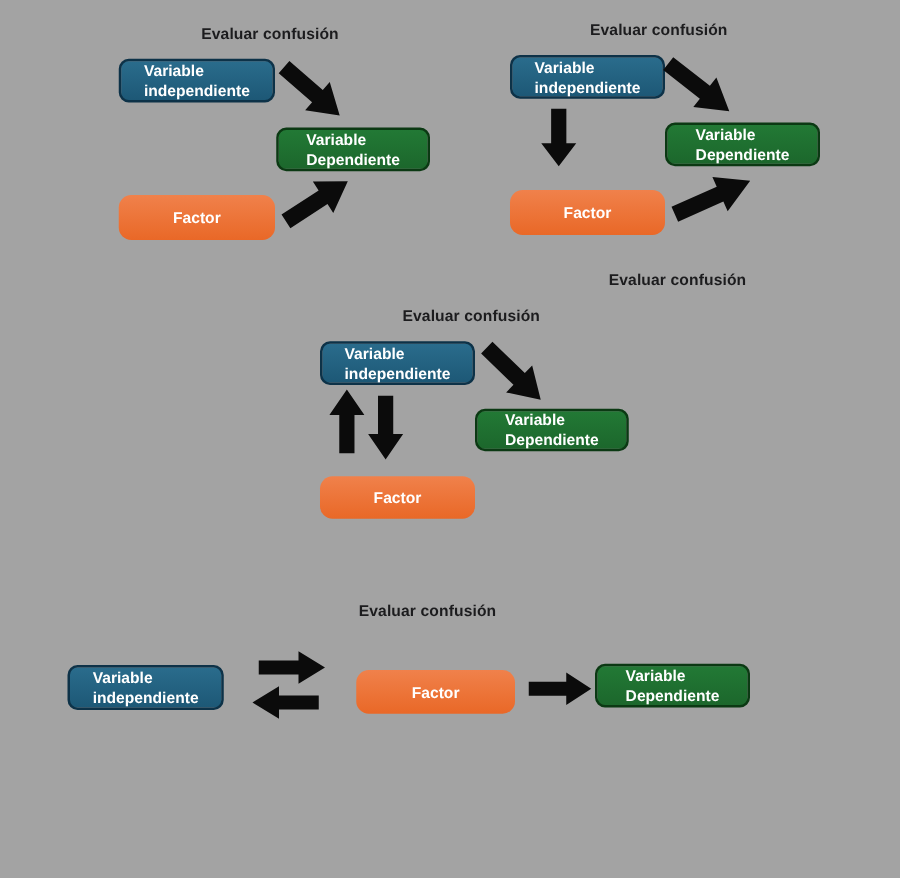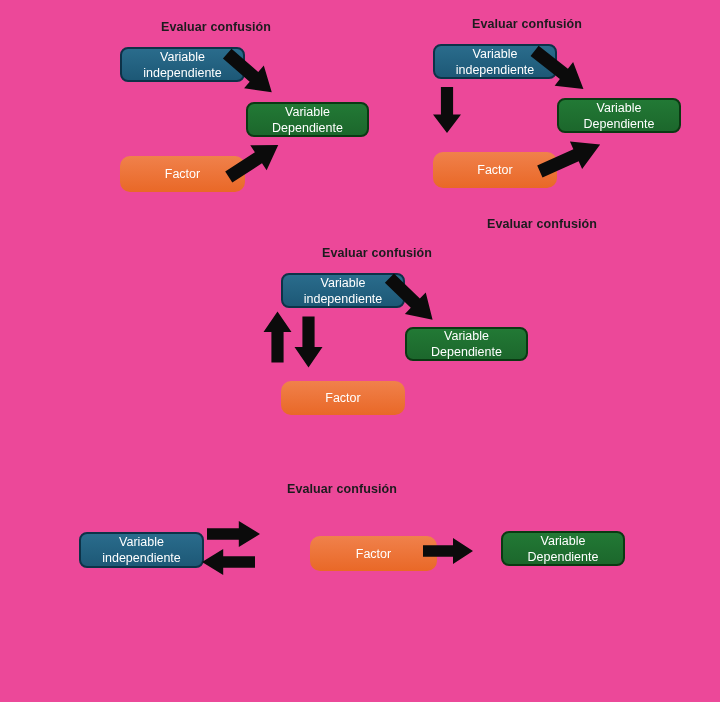--- a/index.html
+++ b/index.html
@@ -1,47 +1,45 @@
 <!DOCTYPE html>
 <html><head>
 <meta charset="utf-8">
 <style>
   html, body { margin: 0; padding: 0; background: #ffffff; }
   .canvas {
     position: relative;
     width: 720px;
     height: 702px;
-    background: #ec4899;
+    background: #a3a3a3;
     overflow: hidden;
     font-family: "Liberation Sans", sans-serif;
   }
   .panel { position: absolute; left: 0; top: 0; width: 100%; height: 100%; }
   .title {
     position: absolute;
     width: 240px;
     text-align: center;
     font-size: 12.5px;
     font-weight: 600;
     color: #1c1c1e;
     letter-spacing: 0.1px;
   }
   .box {
     position: absolute;
     display: flex;
     align-items: center;
     justify-content: center;
-    text-align: center;
     color: #ffffff;
-    font-weight: 400;
+    font-weight: 700;
     font-size: 12.5px;
     line-height: 1.28;
     white-space: pre-line;
     border-radius: 8px;
     box-sizing: border-box;
-    margin-left: 25px;
   }
   .box.blue {
     background: linear-gradient(180deg, #2a6c8c 0%, #1d5876 100%);
     border: 2px solid #0d3248;
   }
   .box.green {
     background: linear-gradient(180deg, #227935 0%, #1c672c 100%);
     border: 2px solid #0b3913;
   }
   .box.orange {

